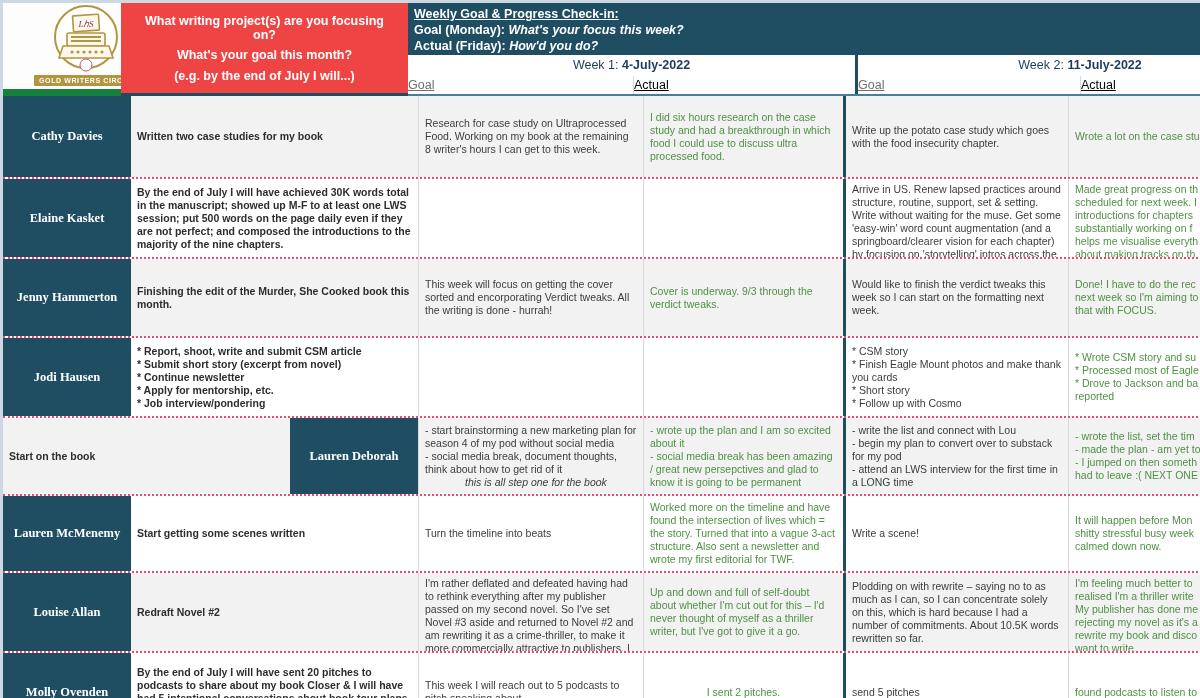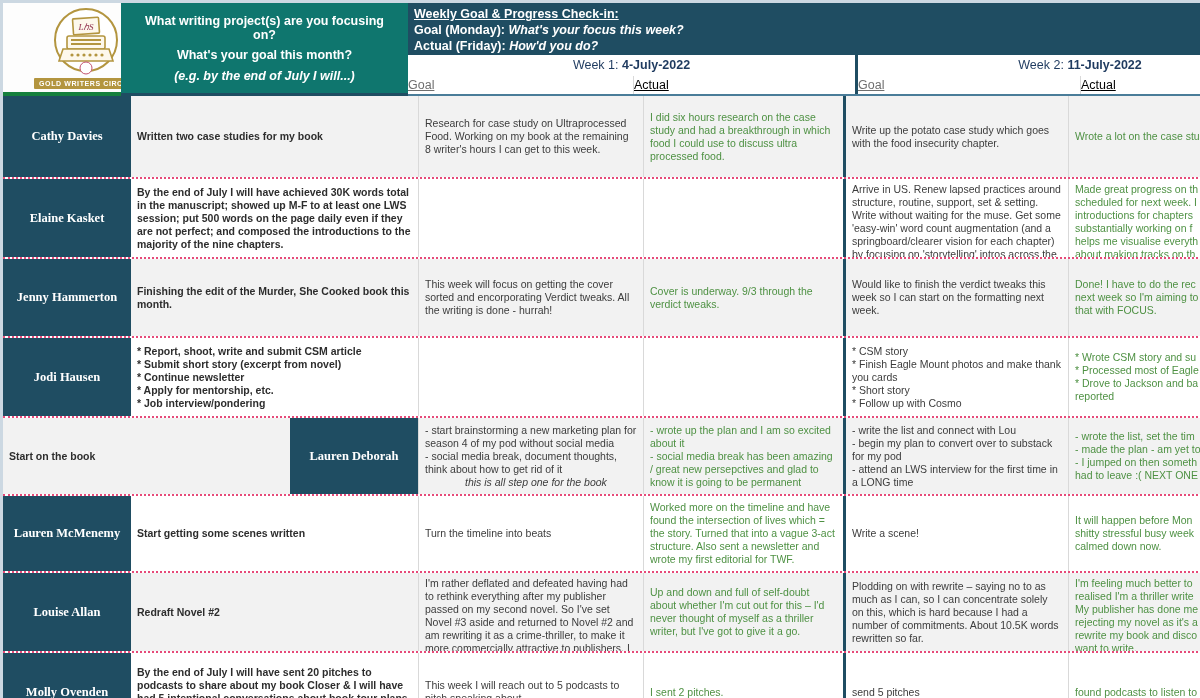--- a/index.html
+++ b/index.html
@@ -4,29 +4,29 @@
 <style>
   * { margin:0; padding:0; box-sizing:border-box; }
   html,body { width:1200px; height:698px; overflow:hidden; }
   body { background:#ccd8e2; font-family:"Liberation Sans","DejaVu Sans",sans-serif; }
 
   .viewport { position:relative; width:1200px; height:698px; overflow:hidden; }
   .sheet { position:absolute; top:3px; left:3px; width:1299px; background:#fff; }
 
   
   .head { display:flex; height:93px; }
-  .logo-cell { width:118px; background:#fdfdfd; border-bottom:4px solid #15803d;
+  .logo-cell { width:118px; background:#fdfdfd; border-bottom:7px solid #15803d;
                display:flex; flex-direction:column; align-items:center; justify-content:flex-end; padding-bottom:3px;padding-left:48px; }
   .logo-art { width:78px; height:72px; display:block; }
   .logo-banner { background:#b3953f; color:#fff; font-size:7px; font-weight:bold; letter-spacing:.6px;
                  padding:2px 5px; border-radius:1px; white-space:nowrap; }
-  .prompt-cell { width:287px; background:#0f766e; color:#fff; border-bottom:3px solid #1f4d62;
+  .prompt-cell { width:287px; background:#ef4444; color:#fff; border-bottom:3px solid #1f4d62;
                  display:flex; flex-direction:column; justify-content:space-evenly; text-align:center;
                  font-weight:bold; font-size:12.5px; padding:4px 14px; }
-  .prompt-cell .l3 { font-style:italic; }
+  .prompt-cell .l3 { }
   .head-right { width:894px; display:flex; flex-direction:column; }
   .banner { height:52px; background:#1f4d62; color:#fff; font-size:12.5px; font-weight:bold;
             padding:3px 0 0 6px; line-height:16px; }
   .banner .title { text-decoration:underline; }
   .banner .q { font-style:italic; }
   .week-row { height:21px; display:flex; }
   .week-half { width:447px; text-align:center; font-size:12.5px; color:#1e3a5f; padding-top:3px; }
   .week-half b { font-weight:bold; }
   .week-half.w2 { border-left:3px solid #1f4d62; }
   .ga-row { height:20px; display:flex; border-bottom:2px solid #4a7d99; }
@@ -42,21 +42,21 @@
   .row:nth-child(1){height:83px;} .row:nth-child(2){height:80px;} .row:nth-child(3){height:79px;}
   .row:nth-child(4){height:80px;} .row:nth-child(5){height:78px;} .row:nth-child(6){height:77px;}
   .row:nth-child(7){height:80px;} .row:nth-child(8){height:80px;}
   .cell { overflow:hidden; display:flex; flex-direction:column; padding:4px 6px;
           font-size:10.5px; line-height:13px; color:#3c3c3c; }
   .cell > .inner { margin-top:auto; margin-bottom:auto; white-space:pre-line; }
   .name-cell { width:128px; background:#1f4d62 !important; color:#fff; text-align:center;
                font-family:"Liberation Serif","DejaVu Serif",serif; font-weight:bold; font-size:12.5px; }
   .goal-month { width:287px; font-weight:bold; color:#2d2d2d; }
   .w1g { width:225px; border-left:1px solid #d9d9d9; }
-  .w1a { width:200px; border-left:1px solid #d9d9d9; color:#4e9143; }
+  .w1a { width:200px; border-left:1px solid #d9d9d9; color:#4e9143;align-items:center; }
   .w2g { width:225px; border-left:3px solid #1f4d62; }
   .w2a { width:222px; border-left:1px solid #d9d9d9; color:#4e9143; }
   .ital { display:block; font-style:italic;margin-left:40px; }
 </style>
 </head>
 <body>
 
 <div class="viewport">
   <div class="sheet">
 

